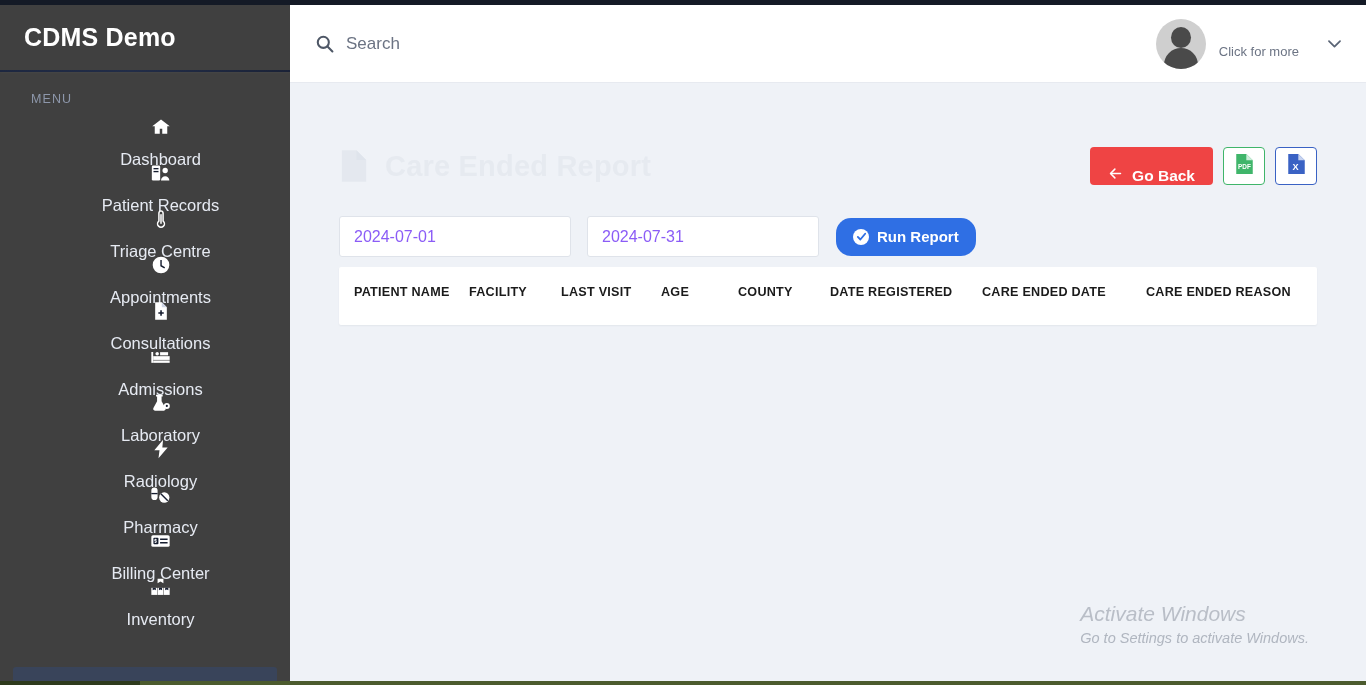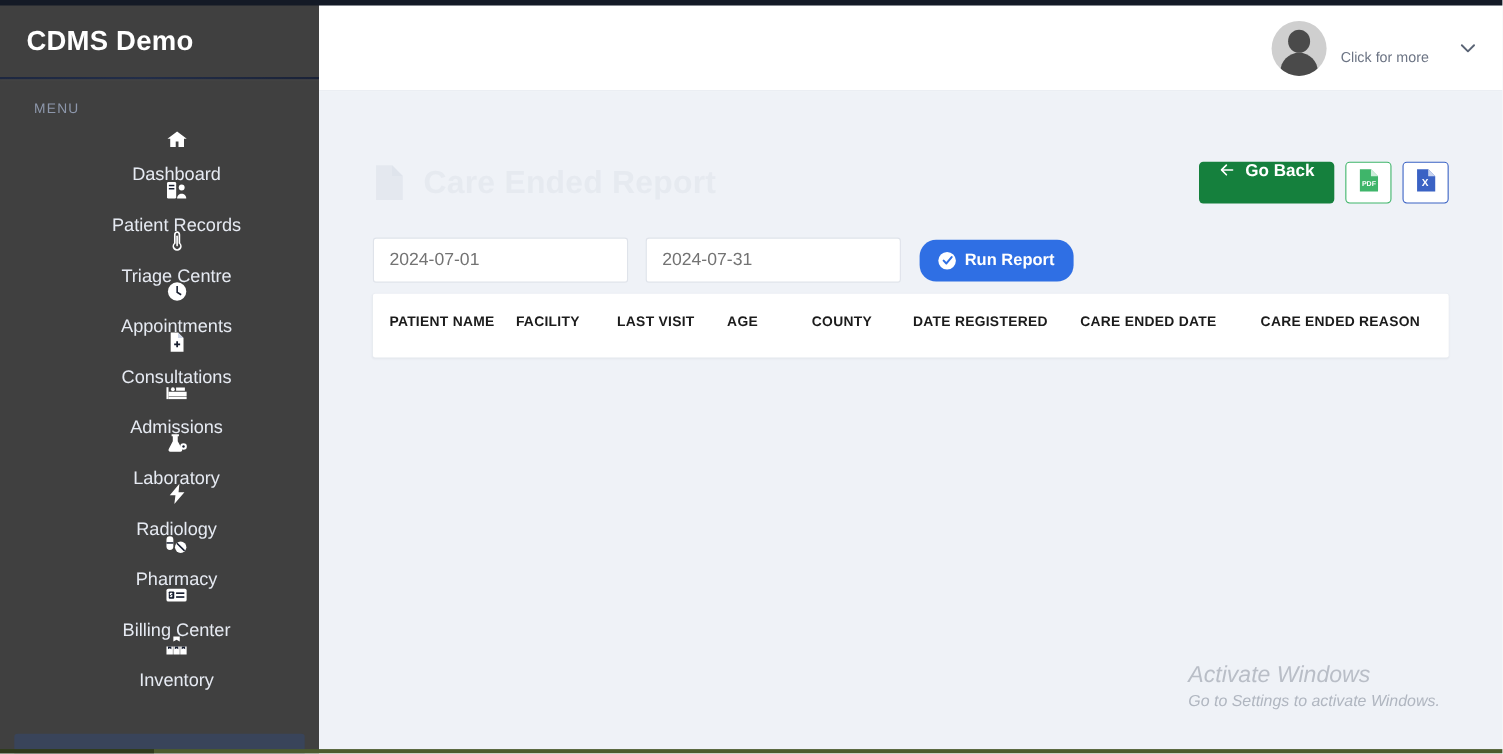--- a/index.html
+++ b/index.html
@@ -76,37 +76,37 @@
   .content { position: absolute; top: 83px; left: 290px; width: 1076px; height: 602px; background: #eff2f7; }
 
   .page-head {
     display: flex; align-items: center; margin: 55px 49px 0 49px; height: 56px;
   }
   .page-title-wrap { display: flex; align-items: center; gap: 16px; }
   .page-title-icon { color: #e4e8ef; display: flex; align-items: center; }
   .page-title { font-size: 29px; color: #e6eaf0; font-weight: 600; letter-spacing: .2px; }
   .head-actions { margin-left: auto; display: flex; align-items: center; gap: 10px; }
   .btn-goback {
-    background: #15803d; color: #ffffff; border: none; border-radius: 4px;
+    background: #ef4444; color: #ffffff; border: none; border-radius: 4px;
     height: 38px; padding: 0 18px; font-size: 15.5px; font-weight: bold;
-    display: flex; align-items: flex-start; gap: 9px; cursor: pointer;
+    display: flex; align-items: flex-end; gap: 9px; cursor: pointer;
     font-family: "Liberation Sans", sans-serif;
   }
   .btn-icon-square {
     width: 42px; height: 38px; border-radius: 4px; background: #ffffff;
     display: flex; align-items: center; justify-content: center; cursor: pointer;
   }
   .btn-pdf { border: 1px solid #3fb56a; }
   .btn-xls { border: 1px solid #3a62c4; }
 
   
   .filter-row { display: flex; align-items: center; gap: 16px; margin: 22px 49px 0 49px; }
   .date-input {
     width: 232px; height: 41px; border: 1px solid #dfe3ea; background: #ffffff;
-    border-radius: 3px; padding: 0 14px; font-size: 16px; color: #737373;
+    border-radius: 3px; padding: 0 14px; font-size: 16px; color: #8b5cf6;
     font-family: "Liberation Sans", sans-serif; outline: none;
   }
   .btn-run {
     background: #2f6fe4; color: #ffffff; border: none; border-radius: 15px;
     height: 38px; padding: 0 17px; font-size: 15px; font-weight: bold;
     display: flex; align-items: center; gap: 8px; cursor: pointer;
     font-family: "Liberation Sans", sans-serif; margin-left: 1px;
   }
   .check-circle {
     width: 16px; height: 16px; border-radius: 50%; background: #ffffff;
@@ -283,20 +283,29 @@
         </span>
         <span class="nav-label">Inventory</span>
       </div>
 
 
       <div class="nav-item cut"></div>
     </nav>
   </aside>
 
   <header class="header">
+    <div class="search-wrap">
+      <span class="search-icon">
+        <svg width="19" height="19" viewBox="0 0 24 24" fill="none" stroke="#4e5766" stroke-width="2.6">
+            <circle cx="10.5" cy="10.5" r="7"></circle>
+            <line x1="15.8" y1="15.8" x2="22" y2="22" stroke-linecap="round"></line>
+          </svg>
+      </span>
+      <input class="search-input" type="text" placeholder="Search" style="">
+    </div>
 
     <div class="user-area">
       <div class="avatar">
         <div class="head"></div>
         <div class="body"></div>
       </div>
       <span class="user-label">Click for more</span>
       <span class="caret">
         <svg width="19" height="19" viewBox="0 0 24 24" fill="none" stroke="#5a6475" stroke-width="2.2" stroke-linecap="round" stroke-linejoin="round">
             <polyline points="5,9 12,16 19,9"></polyline>

